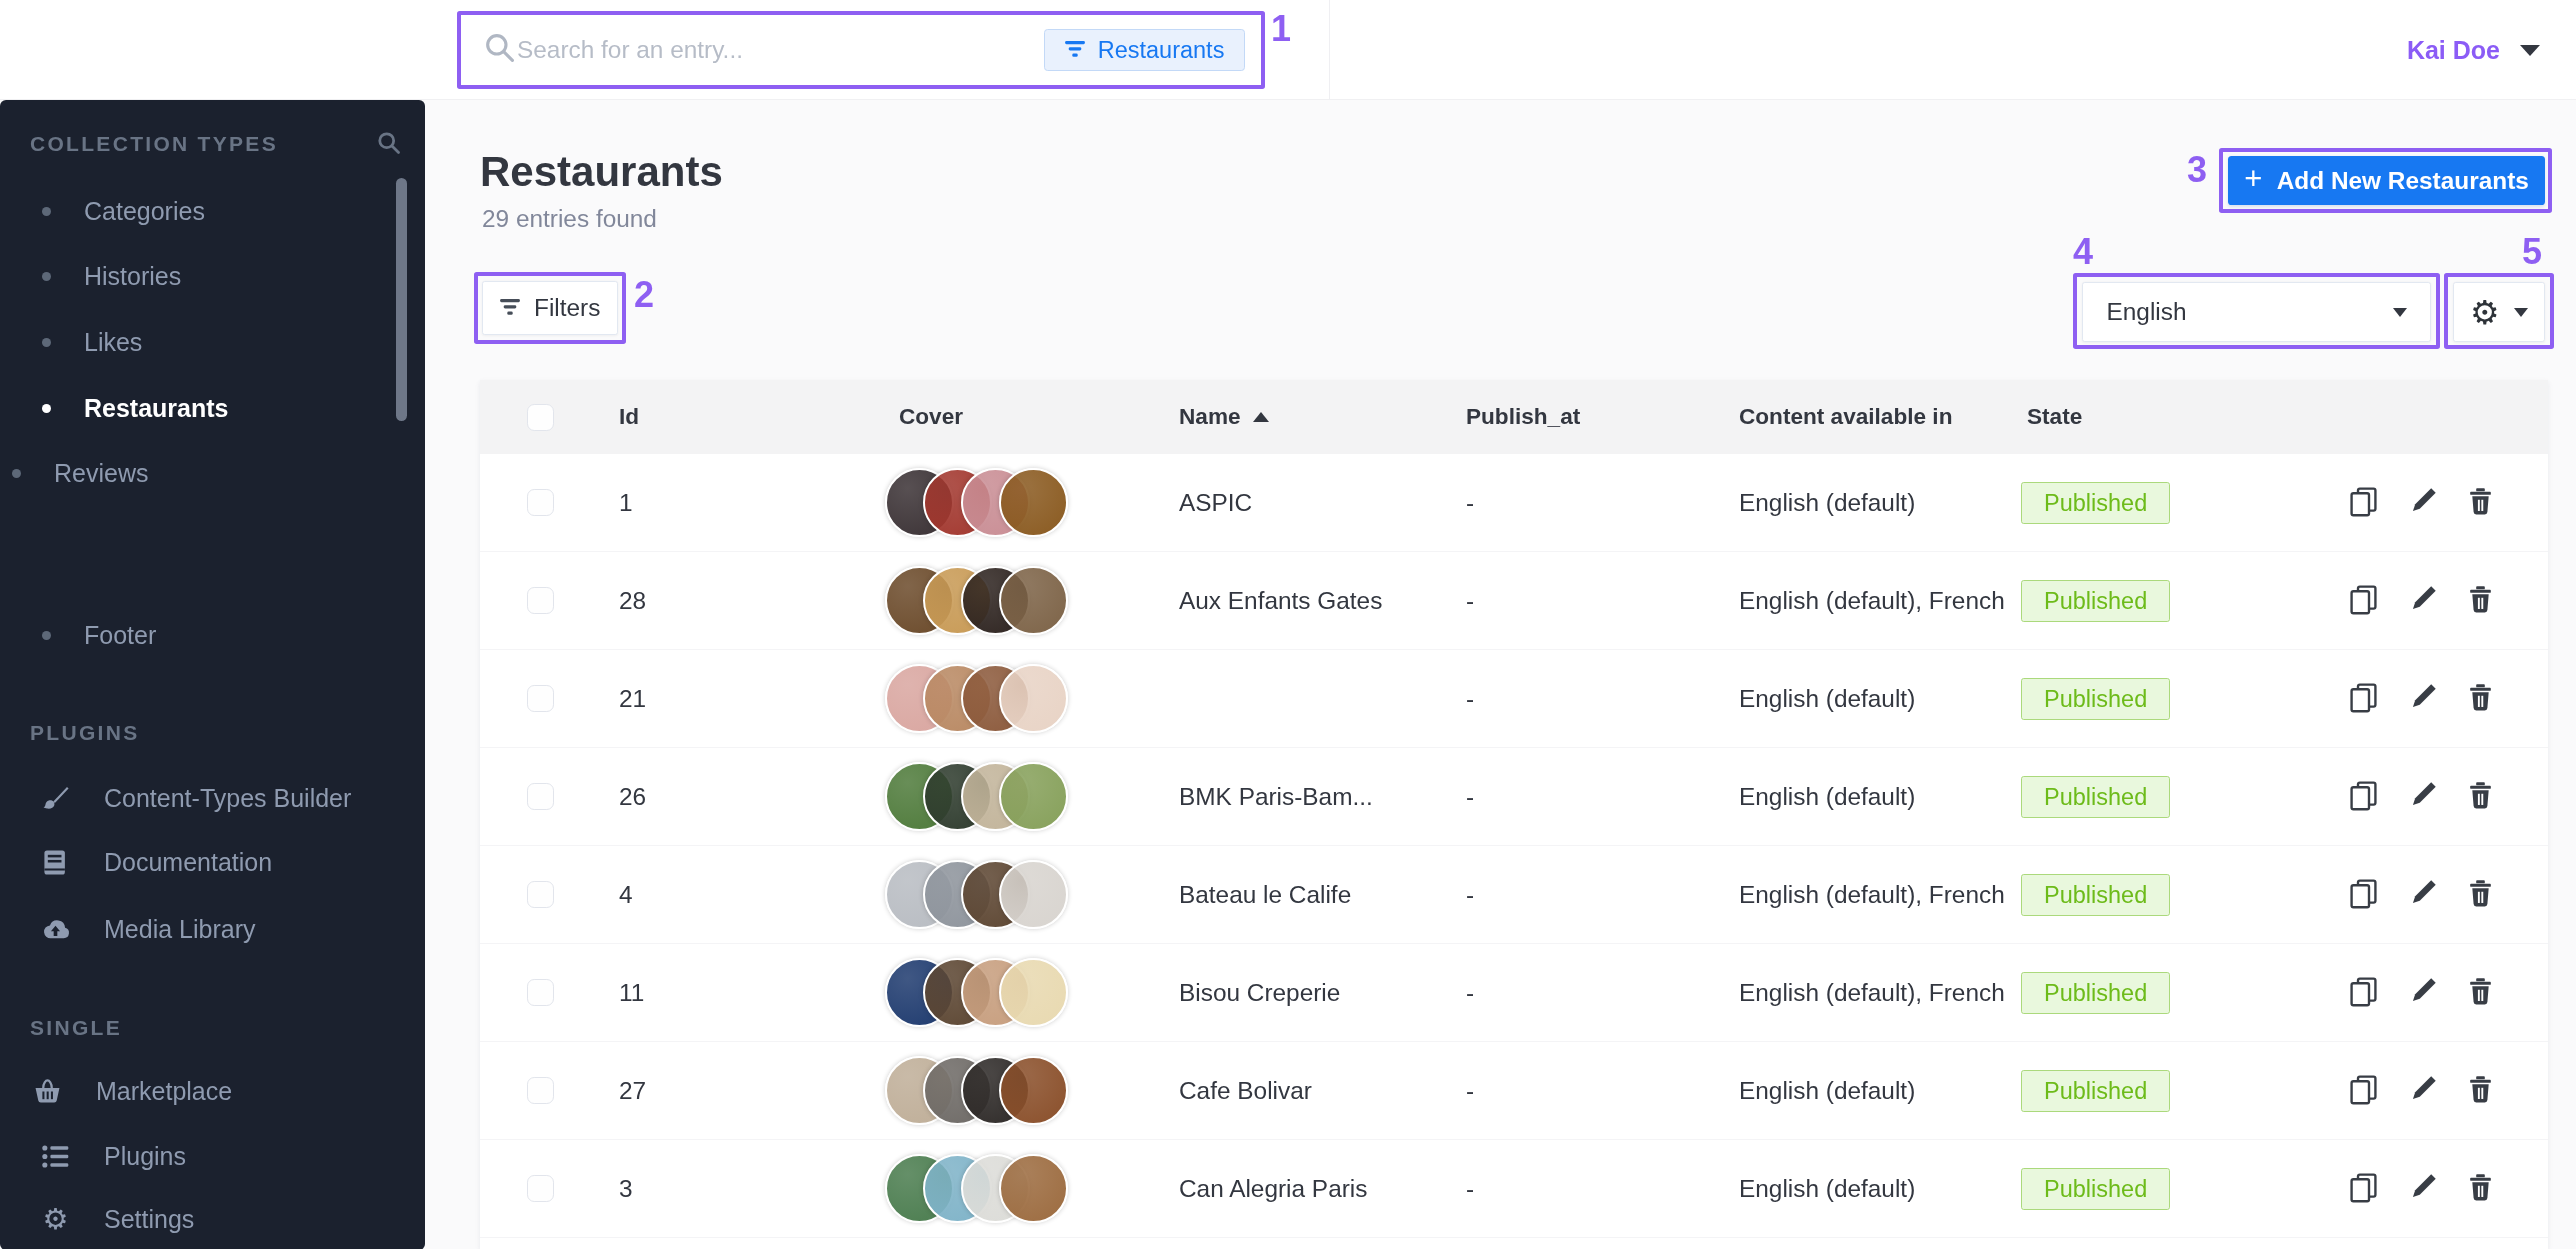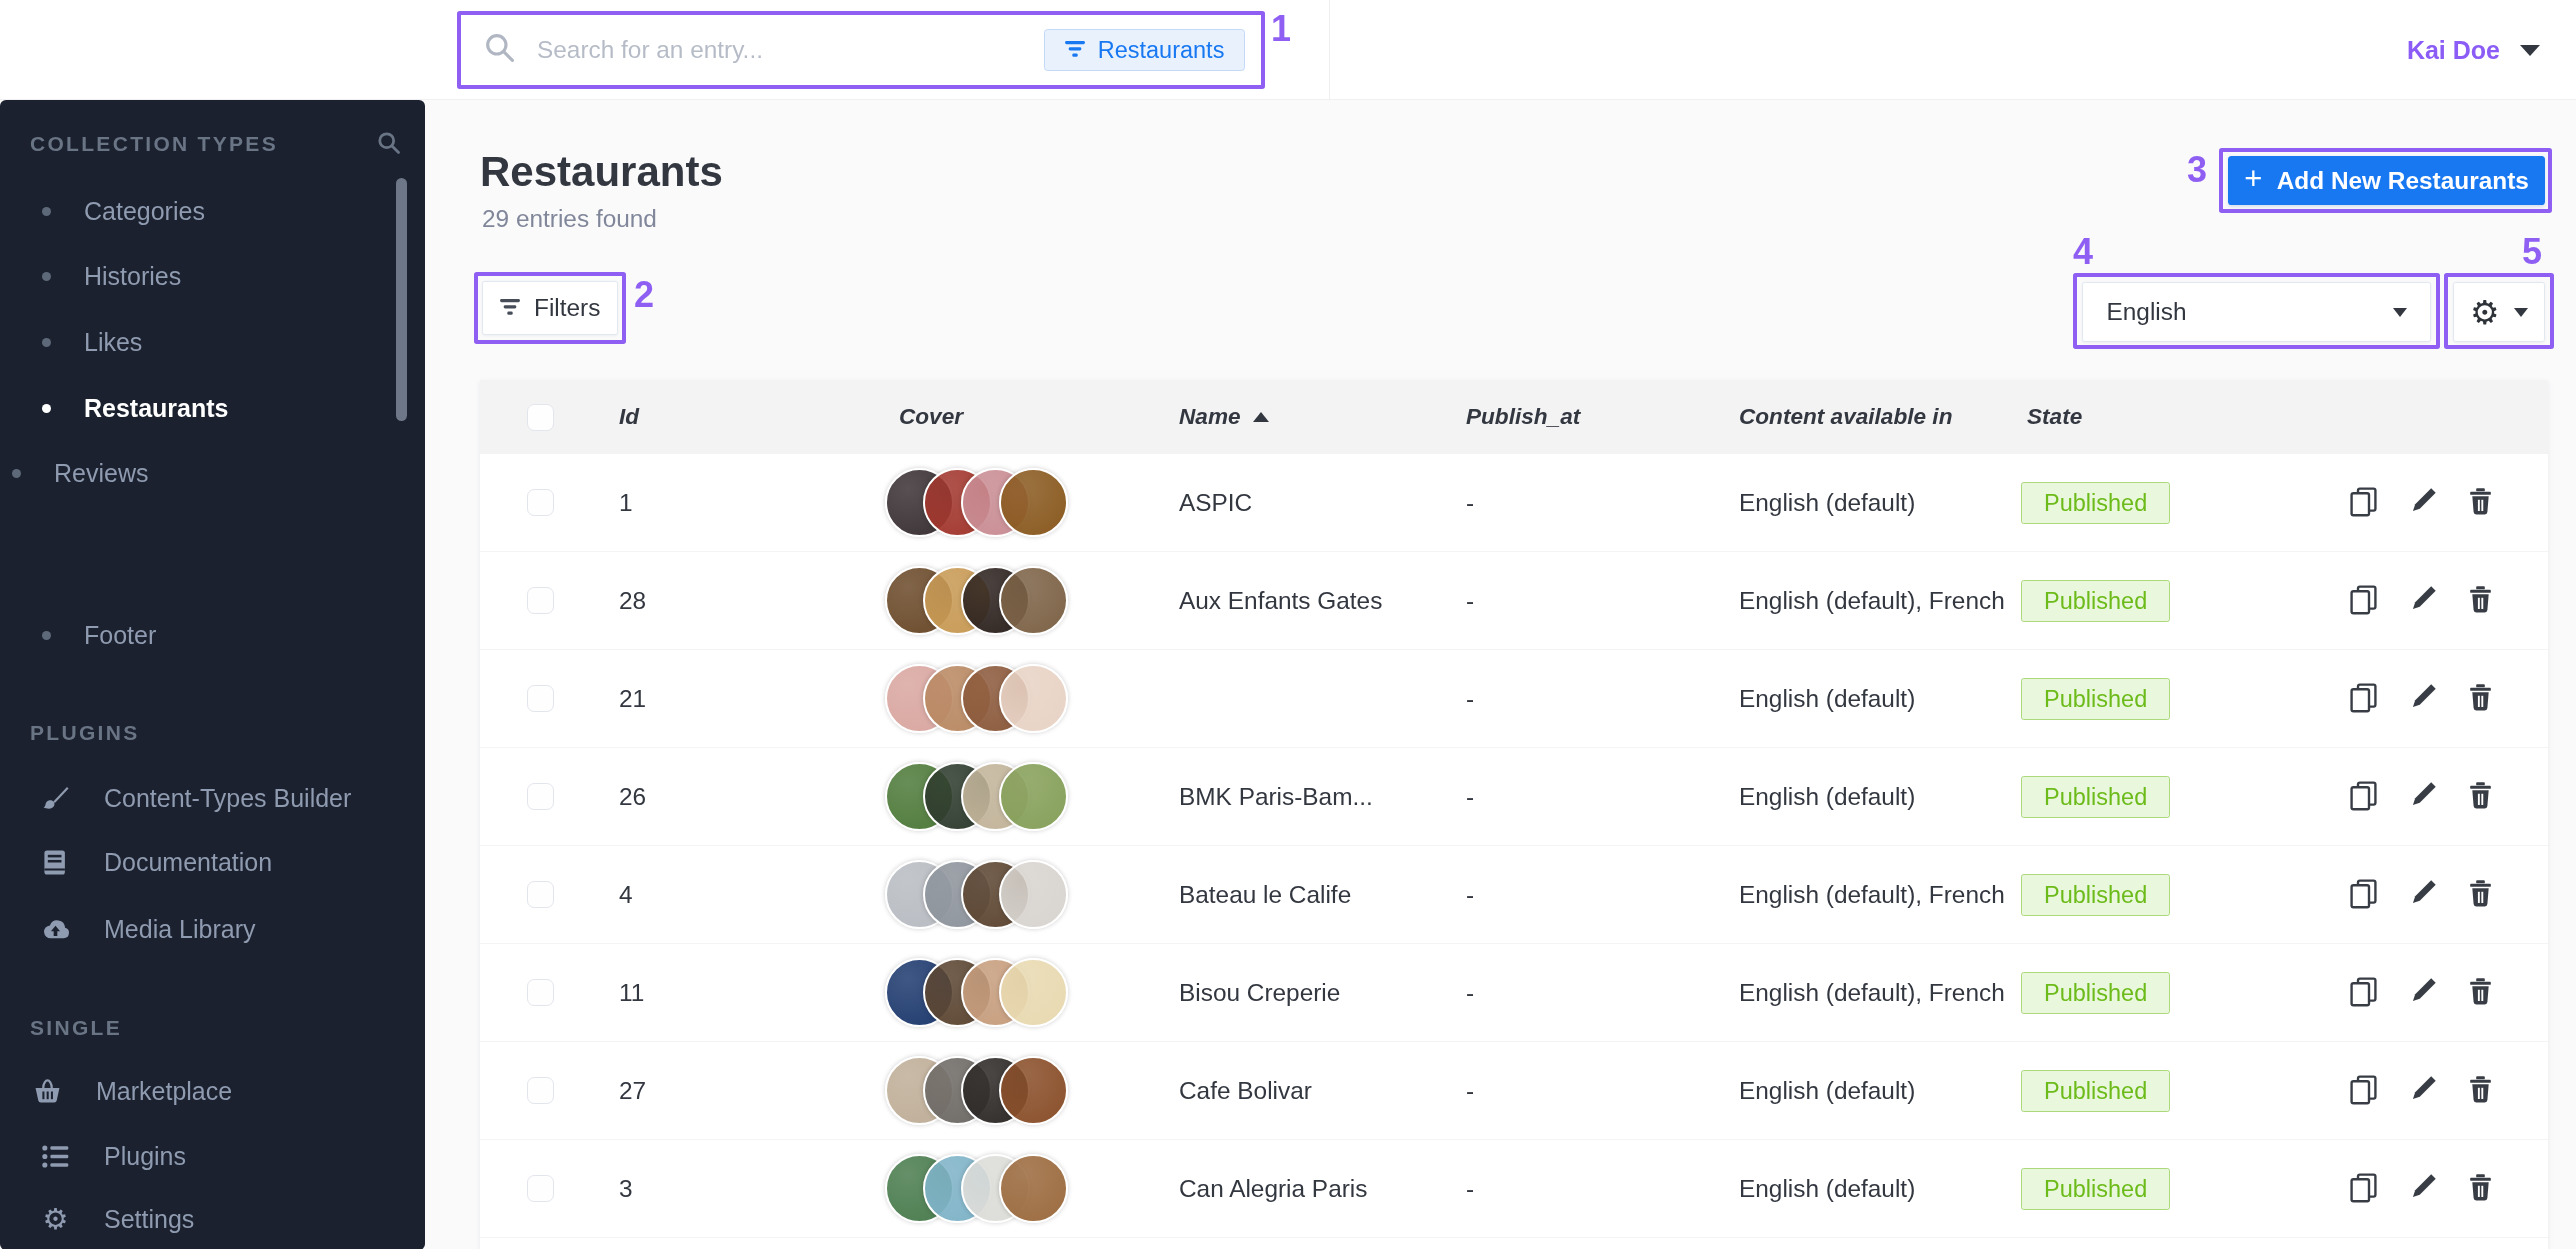--- a/index.html
+++ b/index.html
@@ -5,21 +5,21 @@
   * { box-sizing: border-box; }
   body { margin:0; background:#fff; font-family:"Liberation Sans", sans-serif; }
   .screen { position:relative; width:2576px; height:1249px; background:#fafafb; overflow:hidden; }
 
   
   .topbar { position:absolute; left:0; top:0; right:0; height:100px; background:#fff; border-bottom:0.9px solid #f0f0f2; z-index:2; }
   .logo-area { position:absolute; left:0; top:0; width:425px; height:100px; background:#1778f2; display:flex; align-items:center; padding-left:38px; }
   .logo-text { color:#fff; font-size:40px; font-weight:700; margin-left:18px; letter-spacing:-0.9px; }
   .tb-divider { position:absolute; left:1329px; top:0; width:0.9px; height:100px; background:#efeff2; }
   .search-zone { position:absolute; left:484px; top:0; height:100px; display:flex; align-items:center; color:#b3bac5; }
-  .search-placeholder { font-size:24.4px; color:#b6bcc7; margin-left:20px; }
+  .search-placeholder { font-size:24.4px; color:#b6bcc7; }
   .chip { position:absolute; left:1044px; top:29px; height:42px; padding:0 20px; display:flex; align-items:center; gap:12.7px;
           background:#e9f1fd; border:0.9px solid #c3d9f7; border-radius:3.6px; color:#1778f2; font-size:23.5px; }
   .user { position:absolute; right:36px; top:0; height:100px; display:flex; align-items:center; gap:20px; }
   .user-name { font-size:25px; font-weight:600; color:#8b5cf6; }
   .caret-down { width:0; height:0; border-left:10px solid transparent; border-right:10px solid transparent; border-top:11.8px solid #333740; }
   .caret-sm { width:0; height:0; border-left:7.2px solid transparent; border-right:7.2px solid transparent; border-top:9px solid #333740; }
 
   
   .sidebar { position:absolute; left:0; top:100px; width:425px; height:1150px; background:#1b212e; z-index:1;border-radius:6px; }
   .sb-row { position:absolute; left:0; right:0; height:51px; display:flex; align-items:center; }
@@ -49,21 +49,21 @@
   .filters-btn { left:482px; top:281px; width:136px; height:54px; justify-content:center; gap:14.5px; }
   .filter-ico { color:#464d58; }
   .chip .filter-ico { color:#1778f2; }
   .locale-btn { left:2082px; top:282px; width:349px; height:60px; justify-content:space-between; padding:0 23.5px; }
   .gear-btn { left:2453px; top:282px; width:92px; height:60px; justify-content:center; gap:14.5px; }
   .gear-btn .gear-glyph { font-size:33px; color:#2e3339; }
 
   
   .card { position:absolute; left:480px; top:380px; width:2068px; height:869px; background:#fff; box-shadow:0 1.8px 4.5px rgba(220,222,228,.6); }
   .thead { position:relative; height:74px; background:#f3f3f4; font-size:22.6px; font-weight:700; color:#333740; }
-  .col { position:absolute; top:0; height:100%; display:flex; align-items:center;font-style:italic; }
+  .col { position:absolute; top:0; height:100%; display:flex; align-items:center; }
   .c-check { left:47px; } .c-id { left:139px; } .c-cover { left:419px; } .c-name { left:699px; }
   .c-pub { left:986px;align-items:center; } .c-avail { left:1259px; } .c-state { left:1547px; }
   .sort-caret { width:0; height:0; border-left:8.1px solid transparent; border-right:8.1px solid transparent; border-bottom:10px solid #333740; margin-left:12.7px; }
   .row { position:relative; height:98px; border-bottom:0.9px solid #f4f4f6; background:#fff; }
   .cell { position:absolute; top:0; height:100%; display:flex; align-items:center; font-size:24.4px; color:#333740; }
   .cell.c-cover { left:405px; }
   .checkbox { width:27px; height:27px; border:1.8px solid #e2e5ec; border-radius:7.2px; background:#fefefe; cursor:pointer; }
   .covers { display:flex; }
   .avatar { width:69px; height:69px; border-radius:50%; border:2.7px solid #fff; box-shadow:0 0 5.4px rgba(0,0,0,.2); margin-left:-31px; }
   .avatar:first-child { margin-left:0; }

